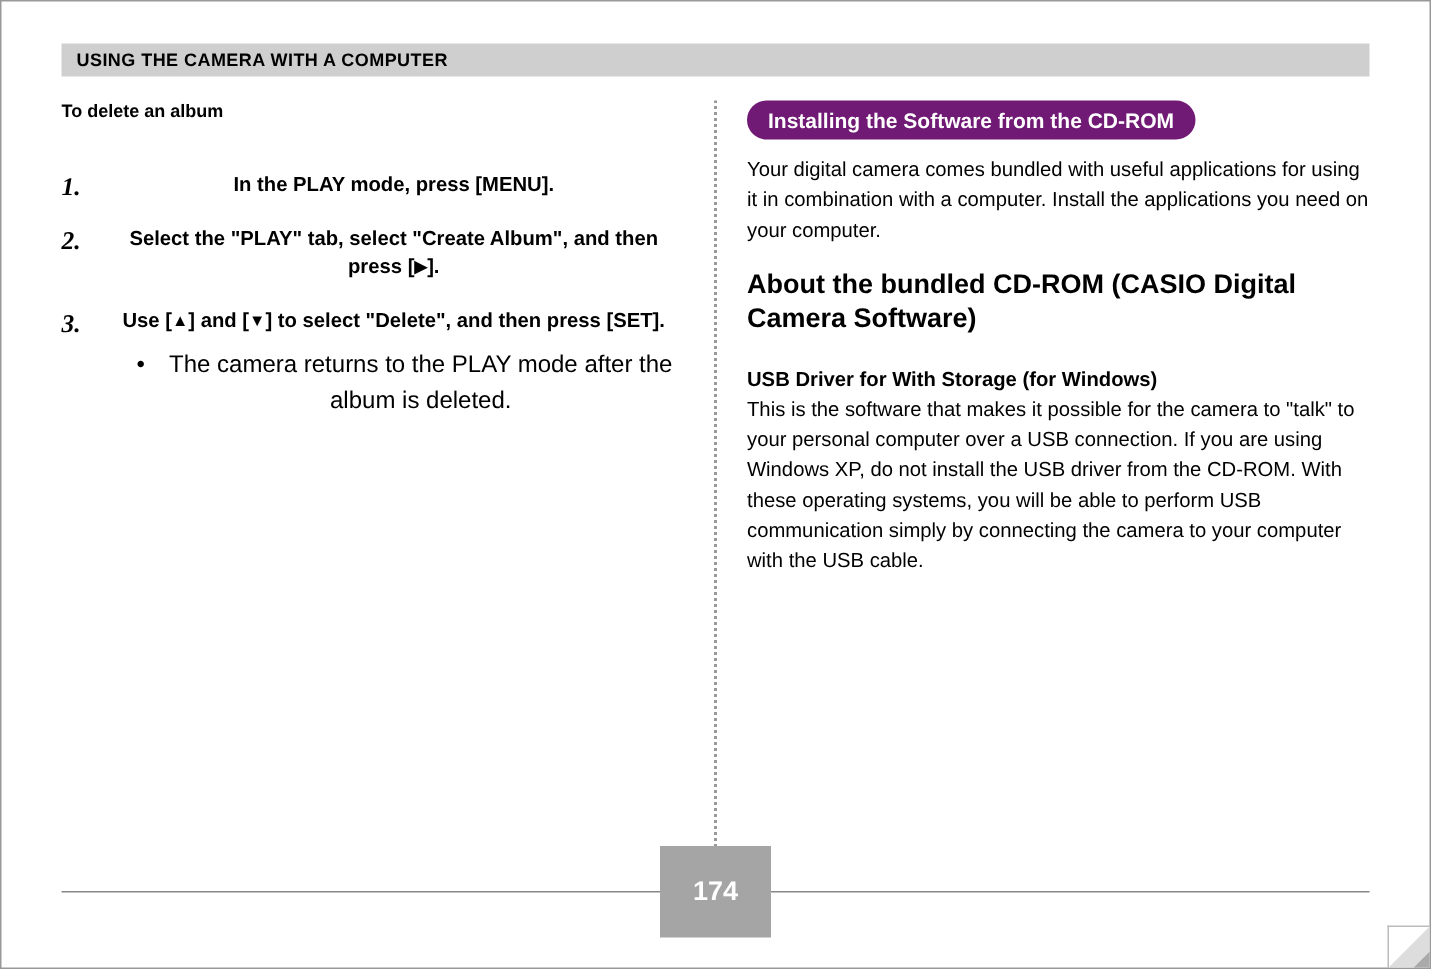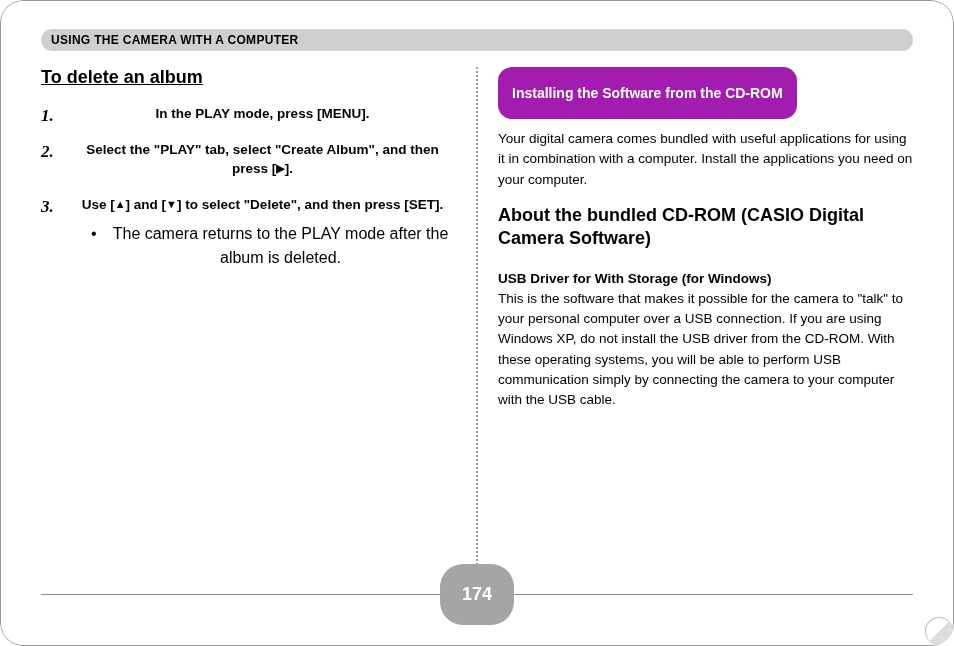--- a/index.html
+++ b/index.html
@@ -1,15 +1,15 @@
 <!DOCTYPE html>
 <html><head>
 <meta charset="utf-8">
 <style>
-  * { box-sizing: border-box; margin: 0; padding: 0; border-radius: 23px; }
+  * { box-sizing: border-box; margin: 0; padding: 0; }
   html, body { width: 954px; height: 646px; font-family: Arial, Helvetica, sans-serif; background: #fff; }
   .page {
     width: 954px; height: 646px; position: relative;
     border: 1px solid #999;
     padding: 28px 40px 0 40px;
   }
   .header-bar {
     background: #cfcfcf;
     padding: 4px 10px;
     font-size: 12px;
@@ -24,21 +24,21 @@
   }
   .col {
     flex: 1;
     padding-right: 20px;
   }
   .col.right { padding-left: 20px; padding-right: 0;}
   .divider-v {
     width: 2px;
     background: repeating-linear-gradient(to bottom, #999 0 2px, transparent 2px 4px);
   }
-  .h-main { font-size: 18px; font-weight: bold; margin-bottom: 16px; text-decoration: underline; }
+  .h-main { font-size: 12px; font-weight: bold; margin-bottom: 32px; }
   .h-sub { font-size: 18px; font-weight: bold; margin-bottom: 10px; margin-top: 14px; line-height: 1.3; }
   ol.steps { list-style: none; counter-reset: step; margin-left: 0; }
   ol.steps > li {
     counter-increment: step;
     position: relative;
     padding-left: 28px;
     font-size: 13.5px;
     font-weight: bold;
     margin-bottom: 16px;
     line-height: 1.45;
@@ -60,25 +60,25 @@
     position: relative;
     padding-left: 36px;
     line-height: 1.5;
   }
   ul.sub li::before {
     content: "•";
     position: absolute; left: 22px; top: 0;
   }
   .pill {
     display: inline-block;
-    background: #a21caf;
+    background: #701a75;
     color: #fff;
     font-weight: bold;
     font-size: 14px;
-    padding: 18px 14px;
+    padding: 5px 14px;
     border-radius: 14px;
     margin-bottom: 10px;
   }
   .body-text { font-size: 13.5px; line-height: 1.5; margin-bottom: 6px; }
   .bold-inline { font-weight: bold; font-size: 13.5px; display: block; margin-top: 18px; line-height: 1.5;}
   .tri { font-size: 11px; display: inline-block; transform: translateY(-1px); }
   .footer {
     position: absolute; left: 0; right: 0; bottom: 20px;
     display: flex; align-items: center;
     padding: 0 40px;

